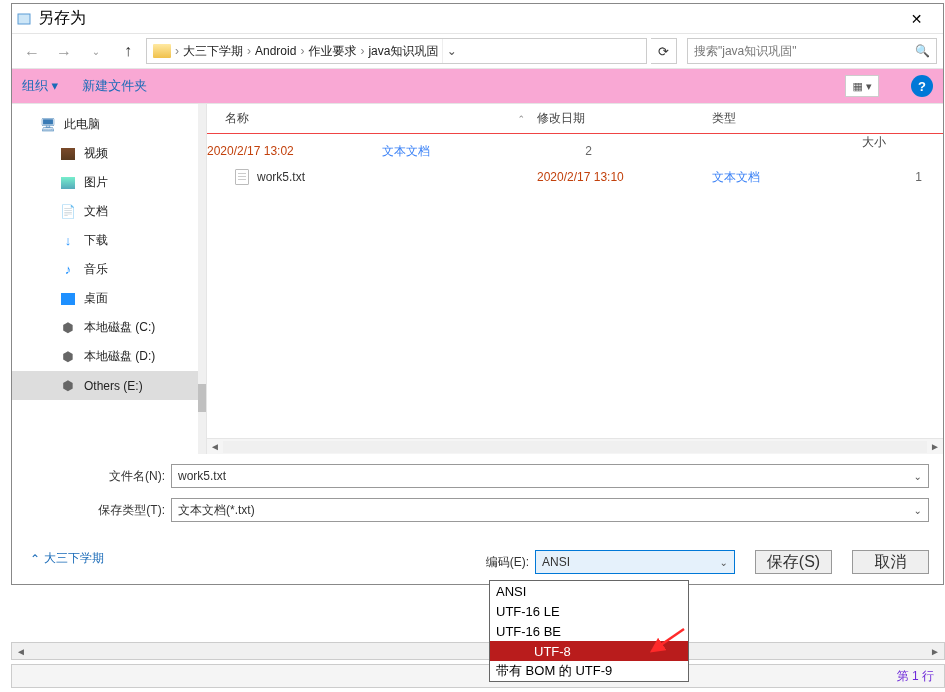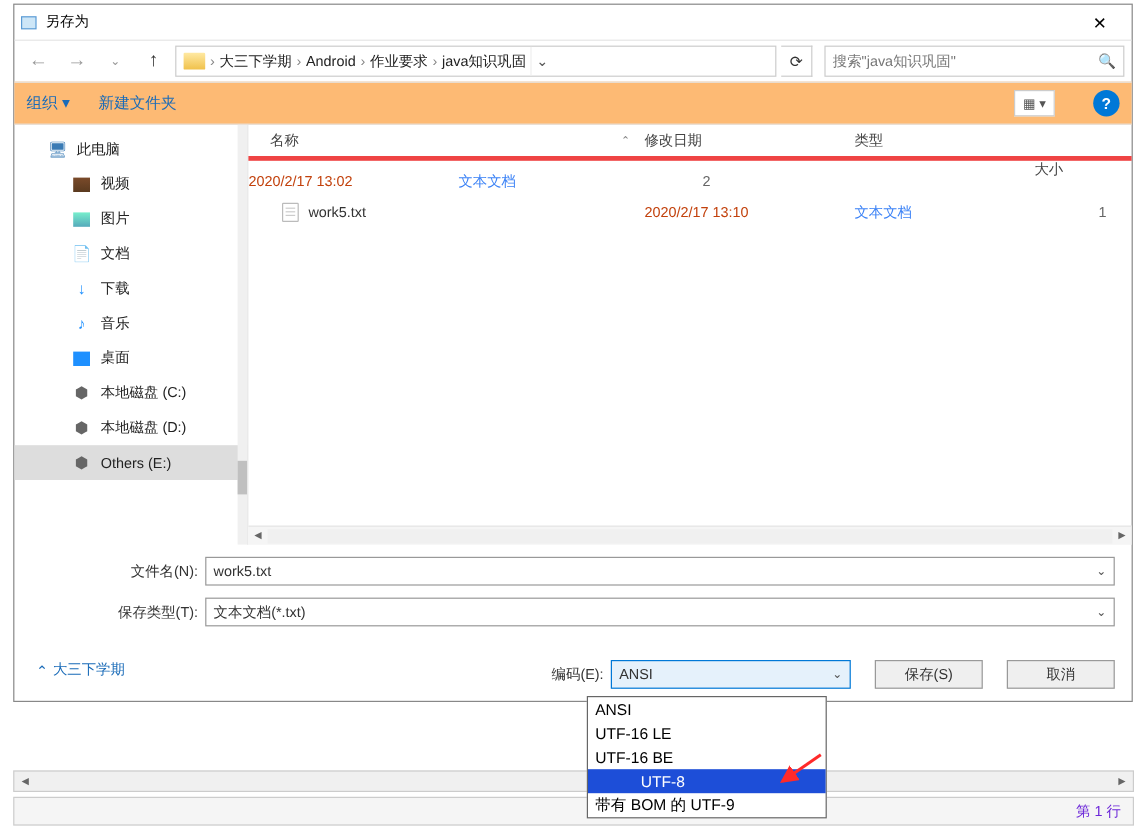--- a/index.html
+++ b/index.html
@@ -1,32 +1,32 @@
 <!DOCTYPE html>
 <html><head>
 <meta charset="utf-8">
 <style>
 * { box-sizing: border-box; margin: 0; padding: 0; font-family: "Microsoft YaHei", "Segoe UI", sans-serif; }
 body { background: #fff; width: 945px; height: 692px; position: relative; overflow: hidden; }
 .dialog { position: absolute; left: 11px; top: 3px; width: 933px; height: 582px; border: 1px solid #888; background: #fff; display: flex; flex-direction: column; }
 .titlebar { height: 30px; display: flex; align-items: center; padding: 0 4px; border-bottom: 1px solid #e5e5e5; }
 .titlebar .icon { width: 16px; height: 16px; margin-right: 6px; display: inline-flex; }
-.titlebar .title { font-size: 12px; color: #000; flex: 1; }
+.titlebar .title { font-size: 16px; color: #000; flex: 1; }
 .titlebar .close { width: 45px; height: 28px; display: flex; align-items: center; justify-content: center; font-size: 14px; }
 .navrow { height: 34px; display: flex; align-items: center; padding: 0 6px; gap: 4px; }
 .navbtn { width: 28px; height: 28px; display: flex; align-items: center; justify-content: center; color: #999; font-size: 16px; }
 .navbtn.enabled { color: #333; }
 .breadcrumb { flex: 1; height: 26px; border: 1px solid #ccc; background: #fff; display: flex; align-items: center; padding: 0 2px; font-size: 12px; color: #222; }
 .breadcrumb .folder-icon { width: 18px; height: 14px; background: linear-gradient(#ffe9a2, #f0c14b); margin: 0 4px; border-radius: 1px; }
 .crumb { padding: 0 4px; }
 .crumb-sep { color: #888; }
 .bc-drop { width: 18px; text-align: center; color: #555; border-left: 1px solid #eee; height: 100%; display: flex; align-items: center; justify-content: center; }
 .refresh { width: 26px; height: 26px; border: 1px solid #ccc; border-left: none; display: flex; align-items: center; justify-content: center; color: #333; font-size: 13px; }
 .searchbox { width: 250px; height: 26px; border: 1px solid #ccc; display: flex; align-items: center; margin-left: 6px; padding: 0 6px; color: #777; font-size: 12px; justify-content: space-between; }
-.toolbar { height: 36px; display: flex; align-items: center; padding: 0 10px; gap: 24px; border-top: 1px solid #e5e5e5; border-bottom: 1px solid #e5e5e5; background: #fdba74; font-size: 13px; color: #1a6bb8; }
+.toolbar { height: 36px; display: flex; align-items: center; padding: 0 10px; gap: 24px; border-top: 1px solid #e5e5e5; border-bottom: 1px solid #e5e5e5; background: #f9a8d4; font-size: 13px; color: #1a6bb8; }
 .toolbar .spacer { flex: 1; }
 .toolbar .viewbtn { width: 34px; height: 22px; border: 1px solid #ccc; display: flex; align-items: center; justify-content: center; background: #fff; font-size: 11px; color: #555; }
 .toolbar .help { width: 22px; height: 22px; border-radius: 50%; background: #0078d7; color: #fff; display: flex; align-items: center; justify-content: center; font-size: 13px; font-weight: bold; margin-left: 8px; }
 .body { flex: 1; display: flex; min-height: 0; }
 .sidebar { width: 195px; border-right: 1px solid #e5e5e5; overflow: hidden; position: relative; }
 .tree { padding: 6px 0; font-size: 12px; color: #222; }
 .tree-item { height: 29px; display: flex; align-items: center; padding-left: 28px; gap: 8px; }
 .tree-item.indent { padding-left: 48px; }
 .tree-item.selected { background: #ddd; }
 .tree-item .ticon { width: 16px; height: 16px; display: inline-flex; align-items: center; justify-content: center; font-size: 13px; }
@@ -34,21 +34,21 @@
 .ic-video { background: linear-gradient(#7a4a2a,#5a3a1f); width: 14px; height: 12px; }
 .ic-pic { background: linear-gradient(#7ec,#5ab); width: 14px; height: 12px; }
 .ic-doc { color: #555; }
 .ic-dl { color: #1e90ff; font-weight: bold; }
 .ic-music { color: #1e90ff; }
 .ic-desk { background: #1e90ff; width: 14px; height: 12px; }
 .ic-disk { color: #666; }
 .vrule { position: absolute; right: 0; top: 0; bottom: 0; width: 8px; background: #f0f0f0; }
 .vthumb { position: absolute; right: 0; top: 280px; width: 8px; height: 28px; background: #c0c0c0; }
 .filearea { flex: 1; display: flex; flex-direction: column; position: relative; }
-.colhdr { height: 30px; display: flex; align-items: center; border-bottom: 4px solid #ef4444; font-size: 12px; color: #444; }
+.colhdr { height: 30px; display: flex; align-items: center; border-bottom: 1px solid #ef4444; font-size: 12px; color: #444; }
 .colhdr .col-name { width: 330px; padding-left: 18px; display: flex; align-items: center; gap: 6px; }
 .colhdr .col-date { width: 175px; }
 .colhdr .col-type { width: 150px; }
 .colhdr .col-size { width: 60px; margin-top: 48px; }
 .sort-caret { font-size: 9px; color: #888; margin-left: auto; margin-right: 12px; }
 .files { flex: 1; padding: 4px 0; font-size: 12px; color: #333; }
 .file-row { height: 26px; display: flex; align-items: center; }
 .file-row .fc-name { width: 330px; padding-left: 28px; display: flex; align-items: center; gap: 8px; }
 .file-row .fc-date { width: 175px; color: #c2410c; }
 .file-row .fc-type { width: 150px; color: #3b82f6; }
@@ -62,24 +62,24 @@
 .formrow { display: flex; align-items: center; margin-bottom: 10px; }
 .formrow .lbl { width: 145px; text-align: right; padding-right: 6px; }
 .formrow .combo { flex: 1; height: 24px; border: 1px solid #999; background: #fff; display: flex; align-items: center; padding: 0 6px; justify-content: space-between; }
 .formrow .combo .dd { color: #555; font-size: 10px; }
 .lastrow { display: flex; align-items: flex-start; margin-top: 28px; }
 .hidefiles { padding-left: 4px; color: #1a6bb8; cursor: default; display: flex; align-items: center; gap: 4px; }
 .encblock { margin-left: auto; display: flex; align-items: flex-start; gap: 6px; }
 .enc-lbl { height: 24px; display: flex; align-items: center; }
 .enc-combo { width: 200px; height: 24px; border: 1px solid #0078d7; background: #e5f1fb; display: flex; align-items: center; padding: 0 6px; justify-content: space-between; position: relative; }
 .enc-combo .dd { color: #555; font-size: 10px; }
-.btn { width: 90px; height: 24px; border: 1px solid #999; background: #efefef; display: flex; align-items: center; justify-content: center; margin-left: 14px; font-size: 12px; }
+.btn { width: 77px; height: 24px; border: 1px solid #999; background: #efefef; display: flex; align-items: center; justify-content: center; margin-left: 14px; font-size: 16px; }
 .dropdown { position: absolute; left: 489px; top: 580px; width: 200px; border: 1px solid #666; background: #fff; font-size: 13px; z-index: 100; }
 .dropdown .opt { height: 20px; padding: 0 6px; display: flex; align-items: center; color: #000; }
-.dropdown .opt.selected { background: #1d4ed8; color: #fff; padding-left: 44px; }
+.dropdown .opt.selected { background: #b91c1c; color: #fff; padding-left: 44px; }
 .arrow { position: absolute; left: 648px; top: 627px; z-index: 101; pointer-events: none; }
 .statusbar-outer { position: absolute; left: 11px; right: 0; bottom: 4px; height: 24px; border: 1px solid #ccc; background: #f5f5f5; display: flex; align-items: center; }
 .statusbar-outer .track2 { flex: 1; }
 .statusbar-outer .info { padding: 0 10px; font-size: 12px; color: #6d28d9; }
 .hscroll2 { position: absolute; left: 11px; right: 0; bottom: 32px; height: 18px; border: 1px solid #ccc; background: #f0f0f0; display: flex; }
 .hscroll2 .arr { width: 18px; text-align: center; font-size: 10px; color: #666; display: flex; align-items: center; justify-content: center; }
 </style>
 </head>
 <body>
 

